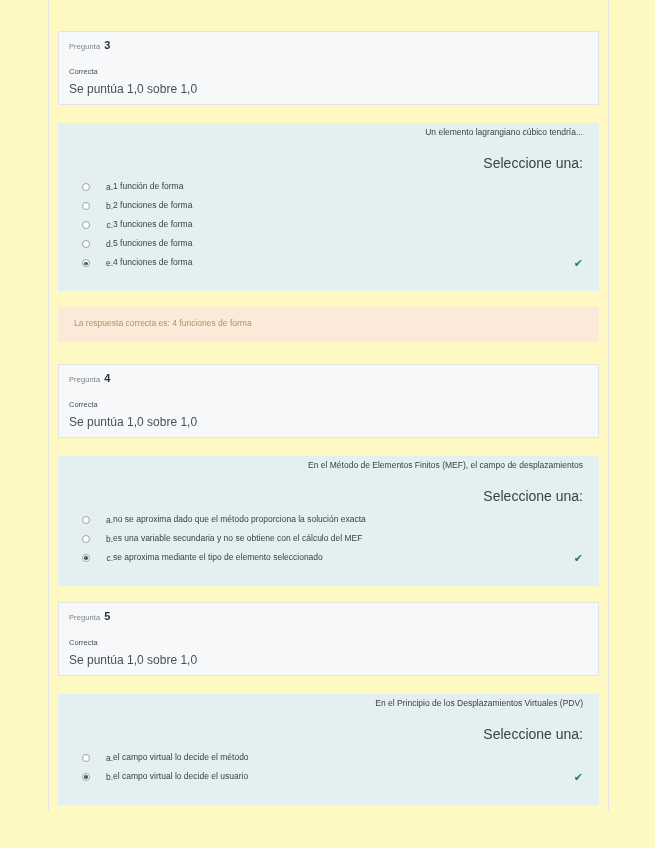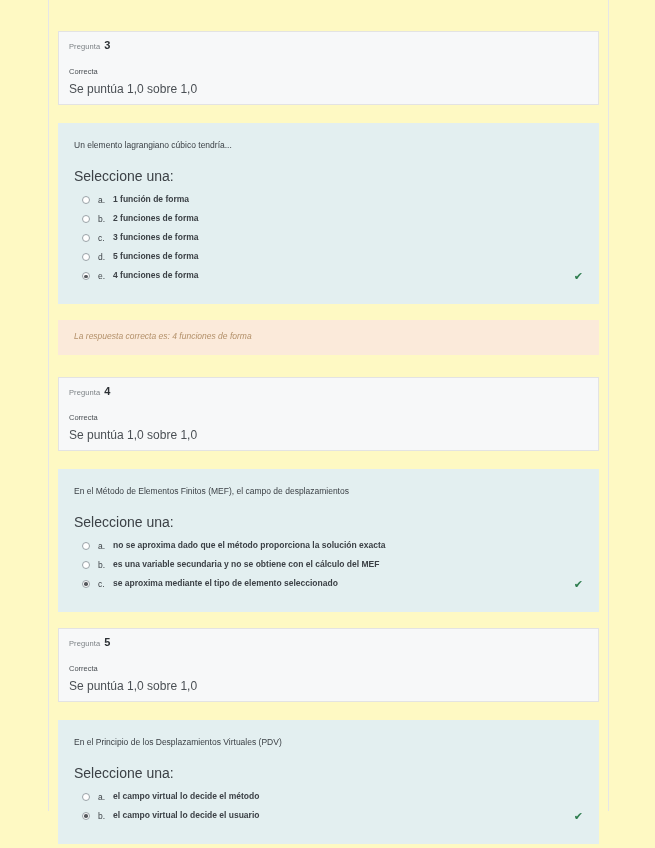--- a/index.html
+++ b/index.html
@@ -66,23 +66,24 @@
     margin-top: 16px;
   }
   .qgrade {
     font-size: 12px;
     color: #4a4f54;
   }
 
   
   .qbody {
     background: #e3eff0;
-    padding: 17px 16px 18px 16px;
+    padding: 4px 16px 18px 16px;
     margin-bottom: 16px;
     position: relative;
+    text-align: right;
   }
   .qtext {
     font-size: 8.5px;
     color: #3c4146;
     line-height: 1.4;
     margin-bottom: 16px;
   }
   .qprompt {
     font-size: 14px;
     color: #3c4146;
@@ -121,21 +122,20 @@
   .akey {
     font-size: 8.5px;
     color: #3c4146;
     width: 15px;
     flex: 0 0 auto;
   }
   .atext {
     font-size: 8.5px;
     color: #3c4146;
     line-height: 1.4;
-    font-weight: bold;
   }
   .tick {
     position: absolute;
     right: 0;
     top: 50%;
     transform: translateY(-50%);
     color: #2f7d4f;
     font-size: 11px;
     line-height: 1;
   }
@@ -143,21 +143,20 @@
   
   .feedback {
     background: #fbeada;
     padding: 11px 16px 12px 16px;
     margin-bottom: 22px;
   }
   .feedback-text {
     font-size: 8.5px;
     color: #b39069;
     line-height: 1.4;
-    font-style: italic;
   }
 </style>
 </head>
 <body>
 
 <div id="page">
   <div class="rule left"></div>
   <div class="rule right"></div>
 
   <div class="content" id="questions-container">

